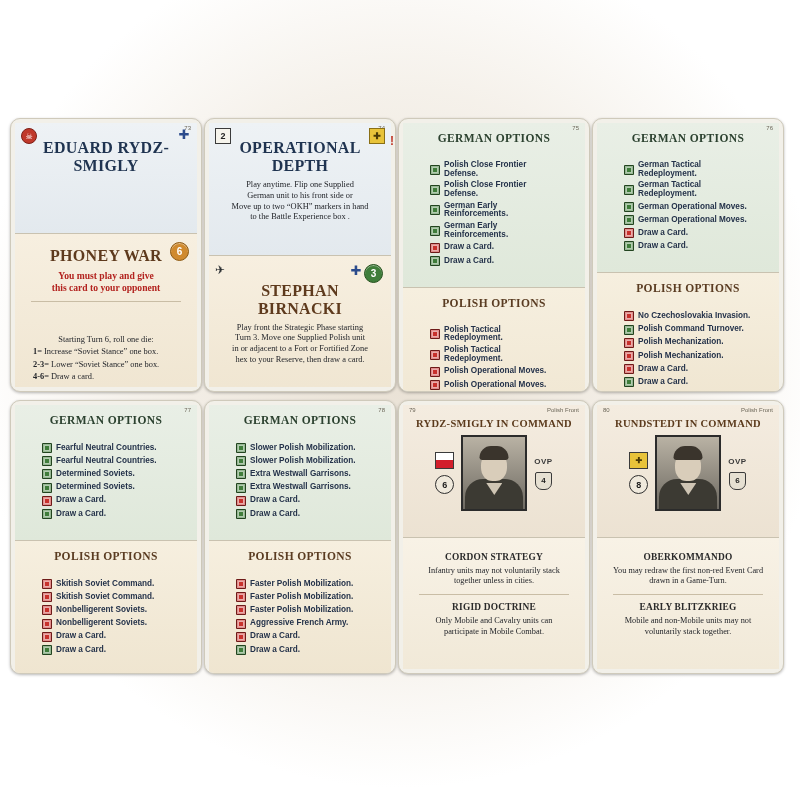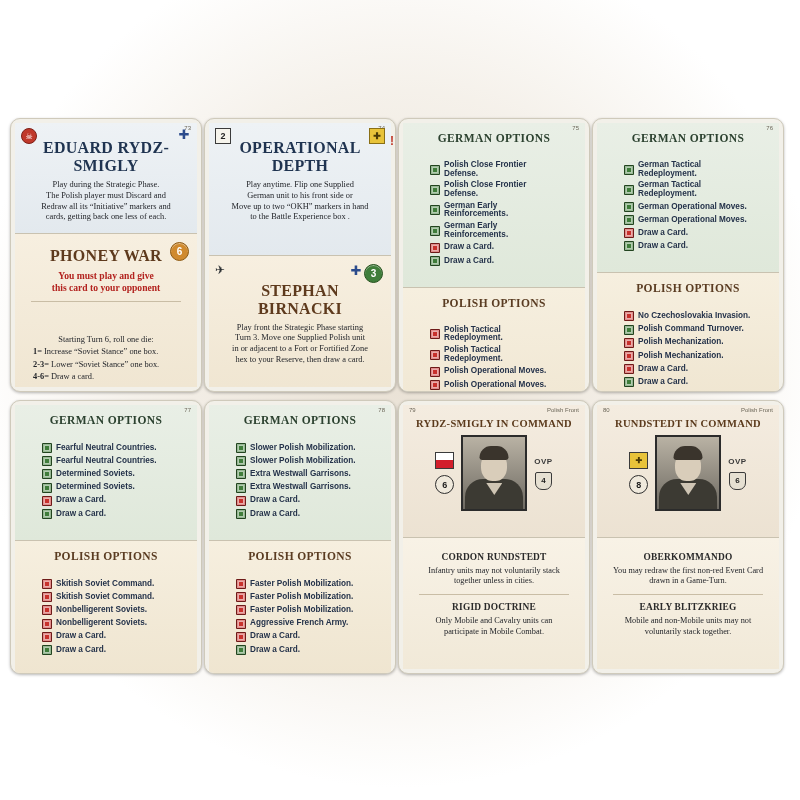--- a/index.html
+++ b/index.html
@@ -197,26 +197,20 @@
 <div class="sheet">
   <div class="grid">
 
     <div class="card">
       <div class="card-inner">
         <div class="half top ev-top">
           <span class="cardnum">73</span>
           <div class="ico l ico-red-circle">☠</div>
           <div class="ico r ico-cross">✚</div>
           <div class="ev-title">EDUARD RYDZ-SMIGLY</div>
-          <div class="ev-text">
-            <span>Play during the Strategic Phase.</span><br>
-            <span>The Polish player must Discard and</span><br>
-            <span>Redraw all its “Initiative” markers and</span><br>
-            <span>cards, getting back one less of each.</span>
-          </div>
         </div>
         <div class="half ev-bot">
           <div class="disc" style="right:8px;top:8px;">6</div>
           <div class="ev-title tan">PHONEY WAR</div>
           <div class="ev-text red">
             <span>You must play and give</span><br>
             <span>this card to your opponent</span>
           </div>
           <div class="rule"></div>
           <div class="die-lines" style="margin-top:7px;">
@@ -537,21 +531,21 @@
                 <div class="hair"></div>
                 <div class="collar"></div>
             </div>
             <div class="side">
               <div class="ovp">OVP</div>
               <div class="cup">4</div>
             </div>
           </div>
         </div>
         <div class="half ldr-bot">
-          <div class="ldr-sub">CORDON RUNDSTEDT</div>
+          <div class="ldr-sub">CORDON STRATEGY</div>
           <div class="ldr-body">Infantry units may not voluntarily stack together unless in cities.</div>
           <div class="rule"></div>
           <div class="ldr-sub second">RIGID DOCTRINE</div>
           <div class="ldr-body">Only Mobile and Cavalry units can participate in Mobile Combat.</div>
         </div>
       </div>
     </div>
 
     <div class="card">
       <div class="card-inner">

